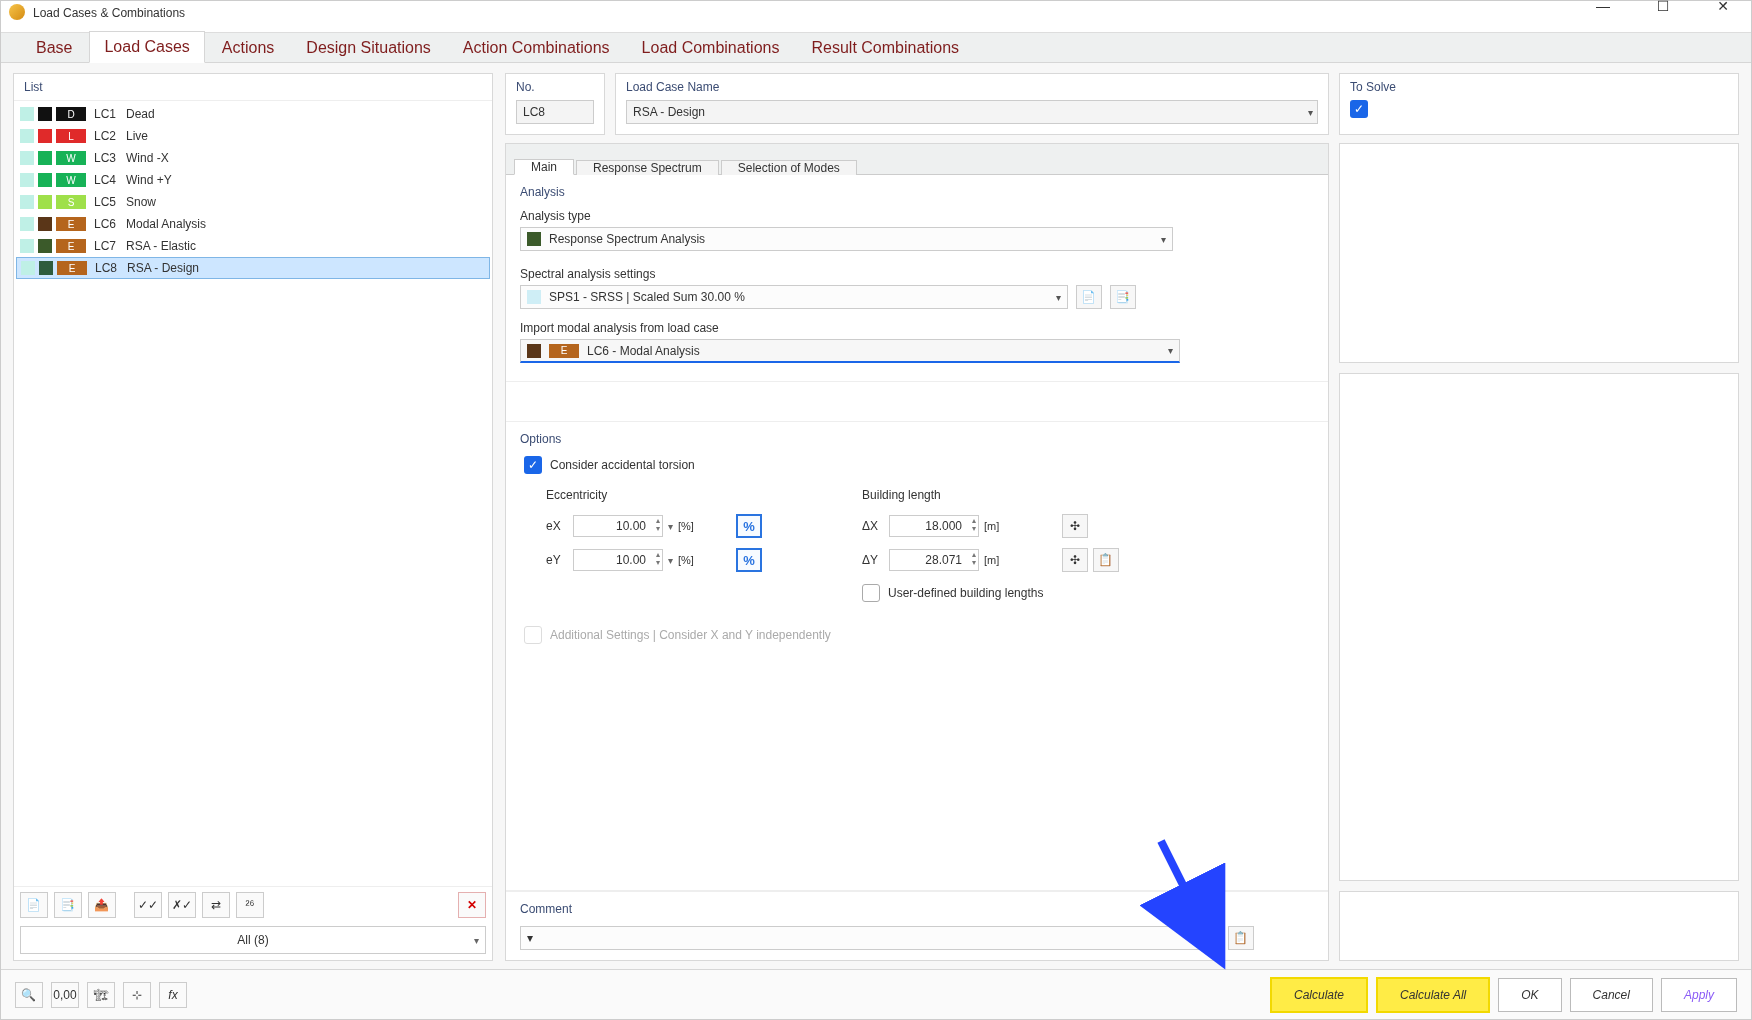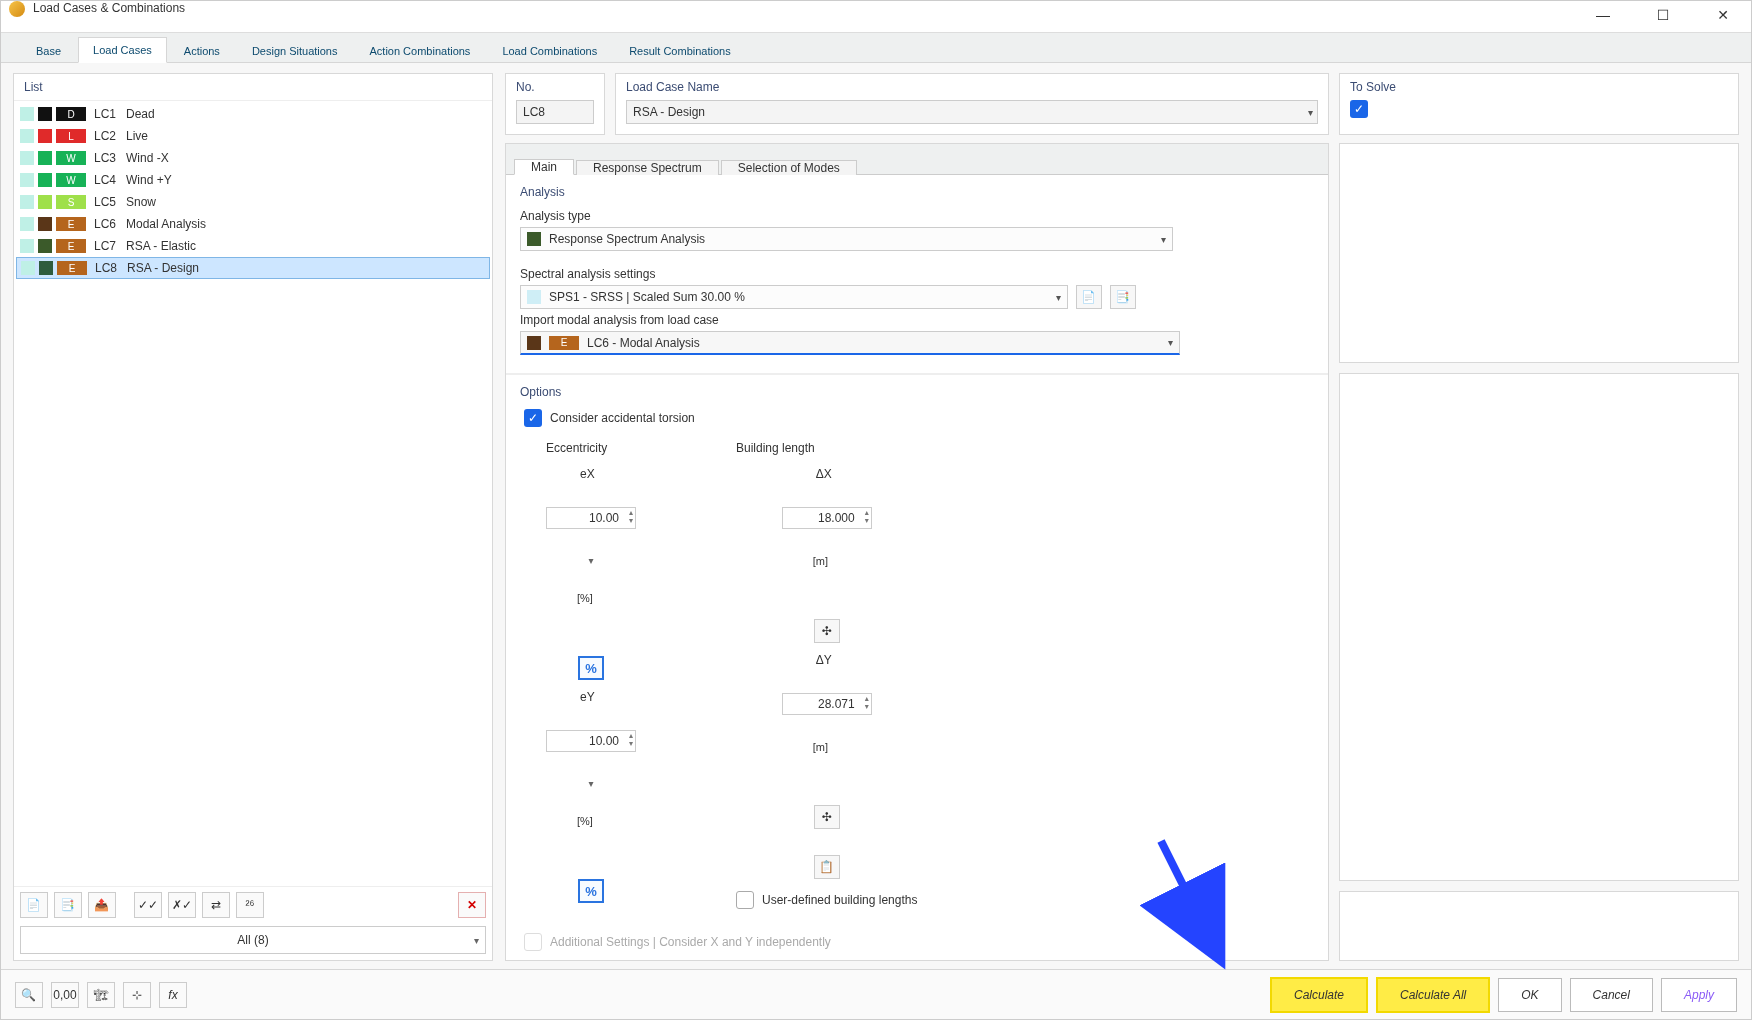--- a/index.html
+++ b/index.html
@@ -1,29 +1,29 @@
 <!DOCTYPE html>
 <html><head>
 <meta charset="utf-8">
 <style>
 * { box-sizing: border-box; font-family: "Segoe UI", Arial, sans-serif; }
 body { margin: 0; background: #fff; font-size: 12px; color: #333; overflow: hidden; }
 
 .window { width: 1752px; height: 1020px; display: flex; flex-direction: column; border: 1px solid #ccc; position: relative; }
 
 
-.titlebar { height: 32px; display: flex; align-items: flex-start; padding: 0 8px; border-bottom: 1px solid #ddd; background: #fff; }
+.titlebar { height: 32px; display: flex; align-items: flex-end; padding: 12px 8px; border-bottom: 1px solid #ddd; background: #fff; }
 .titlebar .icon { width: 16px; height: 16px; margin-right: 8px; border-radius: 50%; background: linear-gradient(135deg,#f7c44a,#d48b12); display:inline-block; }
 .titlebar .title { flex: 1; font-size: 12px; }
 .titlebar .winbtns { display: flex; gap: 20px; }
 .titlebar .winbtn { width: 40px; height: 28px; display: flex; align-items: center; justify-content: center; font-size: 14px; cursor: default; }
 
 
 .toptabs { height: 30px; background: #eef0f0; border-bottom: 1px solid #d6d6d6; display: flex; align-items: flex-end; padding-left: 20px; gap: 2px; }
-.toptab { padding: 6px 14px; font-size: 11px; color: #0c4a6e; cursor: default; border: 1px solid transparent; border-bottom: none; position: relative; top: 1px; }
+.toptab { padding: 6px 14px; font-size: 16px; color: #7f1d1d; cursor: default; border: 1px solid transparent; border-bottom: none; position: relative; top: 1px; }
 .toptab.active { background: #fff; border: 1px solid #d6d6d6; border-bottom: 1px solid #fff; }
 
 
 .mainarea { flex: 1; display: flex; gap: 12px; padding: 10px 12px 8px 12px; background: #f7f7f7; min-height: 0; }
 .leftcol { width: 480px; display: flex; flex-direction: column; border: 1px solid #d8d8d8; background: #fff; }
 .midcol { flex: 1; display: flex; flex-direction: column; gap: 8px; min-width: 0; }
 
 .panel-header { padding: 6px 10px; color: #3b4c73; font-weight: 500; font-size: 12px; border-bottom: 1px solid #eee; }
 .listarea { flex: 1; overflow: auto; padding: 2px 2px; }
 .listrow { display: flex; align-items: center; height: 22px; padding: 0 4px; cursor: default; gap: 4px; }
@@ -68,21 +68,21 @@
 .form-field { height: 24px; border: 1px solid #ccc; background: #fcfcfc; display: flex; align-items: center; padding: 0 6px; position: relative; width: 653px; font-size: 12px; }
 .form-field .dd { position: absolute; right: 6px; font-size: 10px; color: #555; }
 .form-field .sw { width: 14px; height: 14px; margin-right: 8px; display: inline-block; }
 .form-row-inline { display: flex; align-items: center; gap: 8px; }
 .ic-btn { width: 26px; height: 24px; border: 1px solid #ccc; background: #f7f7f7; display: flex; align-items: center; justify-content: center; font-size: 12px; }
 .ic-btn.active-underline { border-bottom: 2px solid #1a66e8; }
 
 .options-grid { display: flex; gap: 100px; margin-top: 14px; padding-left: 26px; }
 .opt-col { display: flex; flex-direction: column; gap: 10px; }
 .opt-head { font-size: 12px; margin-bottom: 2px; }
-.opt-row { display: flex; align-items: center; gap: 26px; flex-direction: column; }
+.opt-row { display: flex; align-items: center; gap: 5px; }
 .opt-lbl { width: 22px; }
 .num-in { width: 90px; height: 22px; border: 1px solid #ccc; background: #fff; text-align: right; padding-right: 16px; position: relative; display: flex; align-items: center; justify-content: flex-end; }
 .num-in .spin { position: absolute; right: 2px; top: 1px; font-size: 8px; line-height: 8px; color: #777; display:flex; flex-direction:column;}
 .unit { width: 28px; font-size: 11px; }
 .pct-btn { width: 26px; height: 24px; border: 2px solid #2a74e0; color: #2a74e0; background: #f7fbff; display: flex; align-items: center; justify-content: center; font-size: 13px; font-weight: 600; }
 .chk-row { display: flex; align-items: center; gap: 8px; margin-top: 2px; }
 .disabled-text { color: #aaa; }
 
 .commentbox { border-top: 1px solid #eee; padding: 10px 14px; }
 .comment-field { height: 24px; border: 1px solid #ccc; background: #fcfcfc; display: flex; align-items: center; padding: 0 6px; position: relative; width: 700px; }
@@ -251,21 +251,21 @@
               <div class="form-row-inline">
                 <div class="form-field" style="width:548px">
                   <span class="sw" id="spec-sw" style="background: rgb(207, 238, 246);"></span>
                   <span>SPS1 - SRSS | Scaled Sum 30.00 %</span>
                   <span class="dd">▾</span>
                 </div>
                 <div class="ic-btn">📄</div>
                 <div class="ic-btn">📑</div>
               </div>
 
-              <div class="form-label" style="margin-top:4px">Import modal analysis from load case</div>
+              <div class="form-label" style="margin-top:12px">Import modal analysis from load case</div>
               <div class="form-field ic-btn active-underline" style="width:660px; justify-content:flex-start; border-bottom:2px solid #1a66e8;">
                 <span class="sw" id="imp-sw" style="background: rgb(90, 54, 24);"></span>
                 <span style="width: 30px; height: 14px; display: inline-flex; align-items: center; justify-content: center; color: rgb(255, 255, 255); font-size: 10px; margin-right: 8px; background: rgb(181, 101, 29);" id="imp-badge">E</span>
                 <span>LC6 - Modal Analysis</span>
                 <span class="dd">▾</span>
               </div>
             </div>
 
             <div style="height:40px; border-bottom:1px solid #eee;"></div>
 

